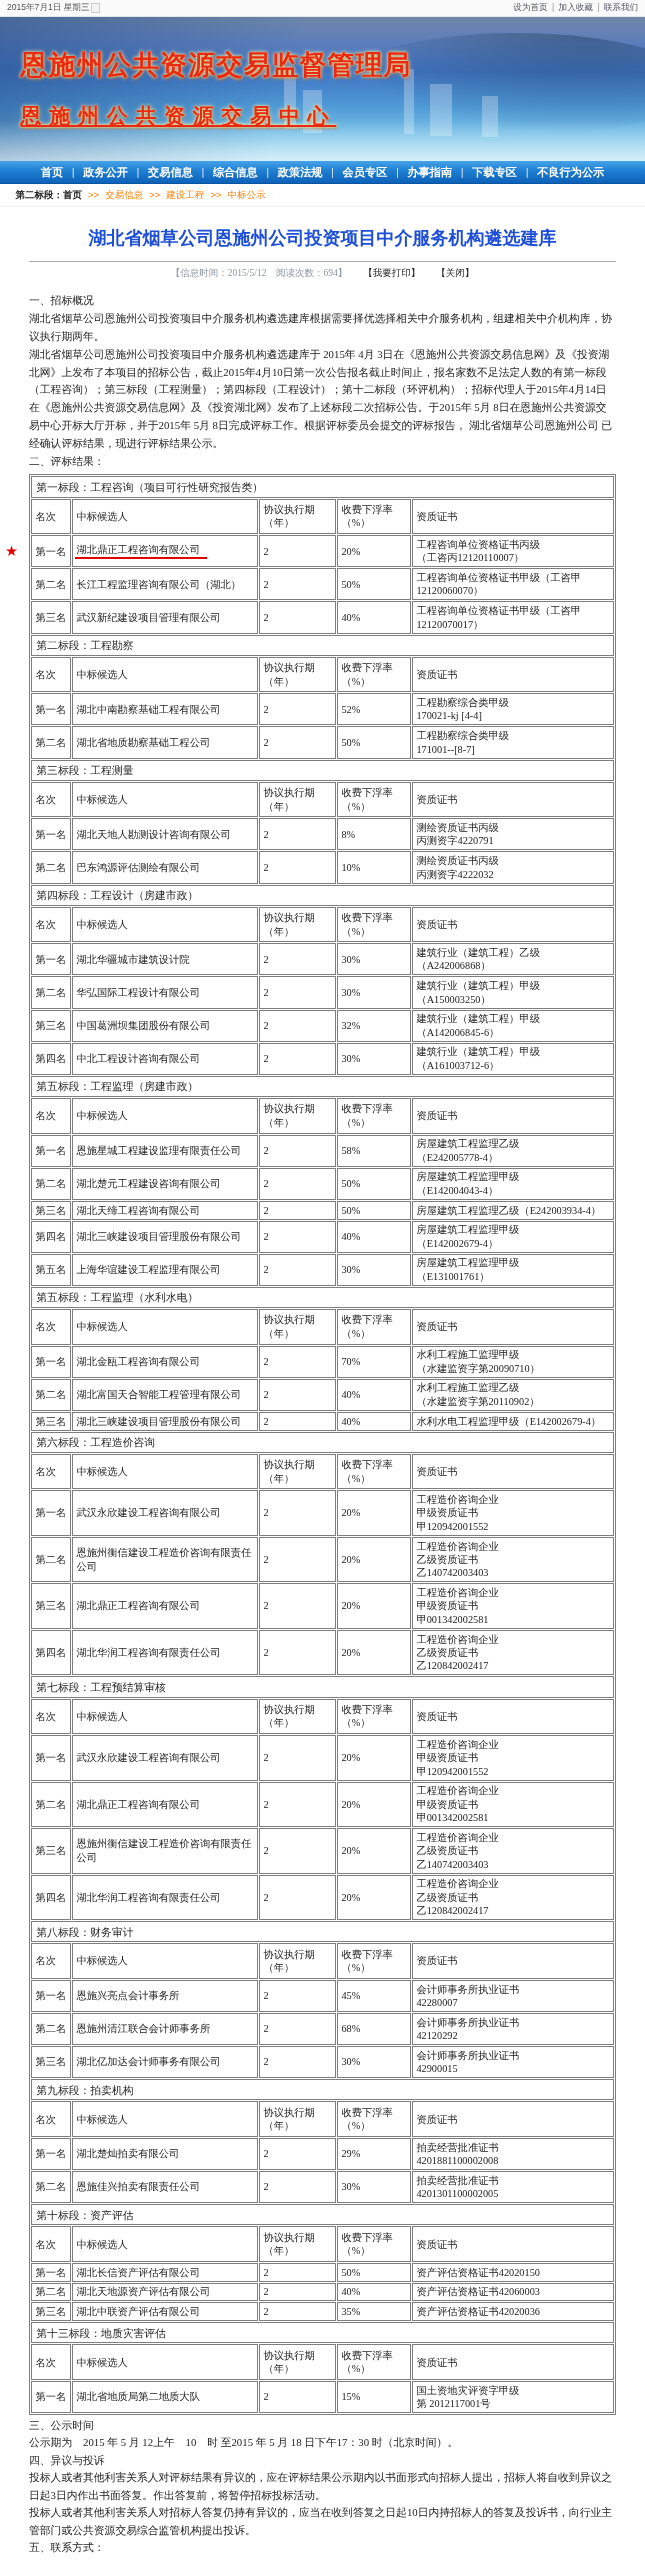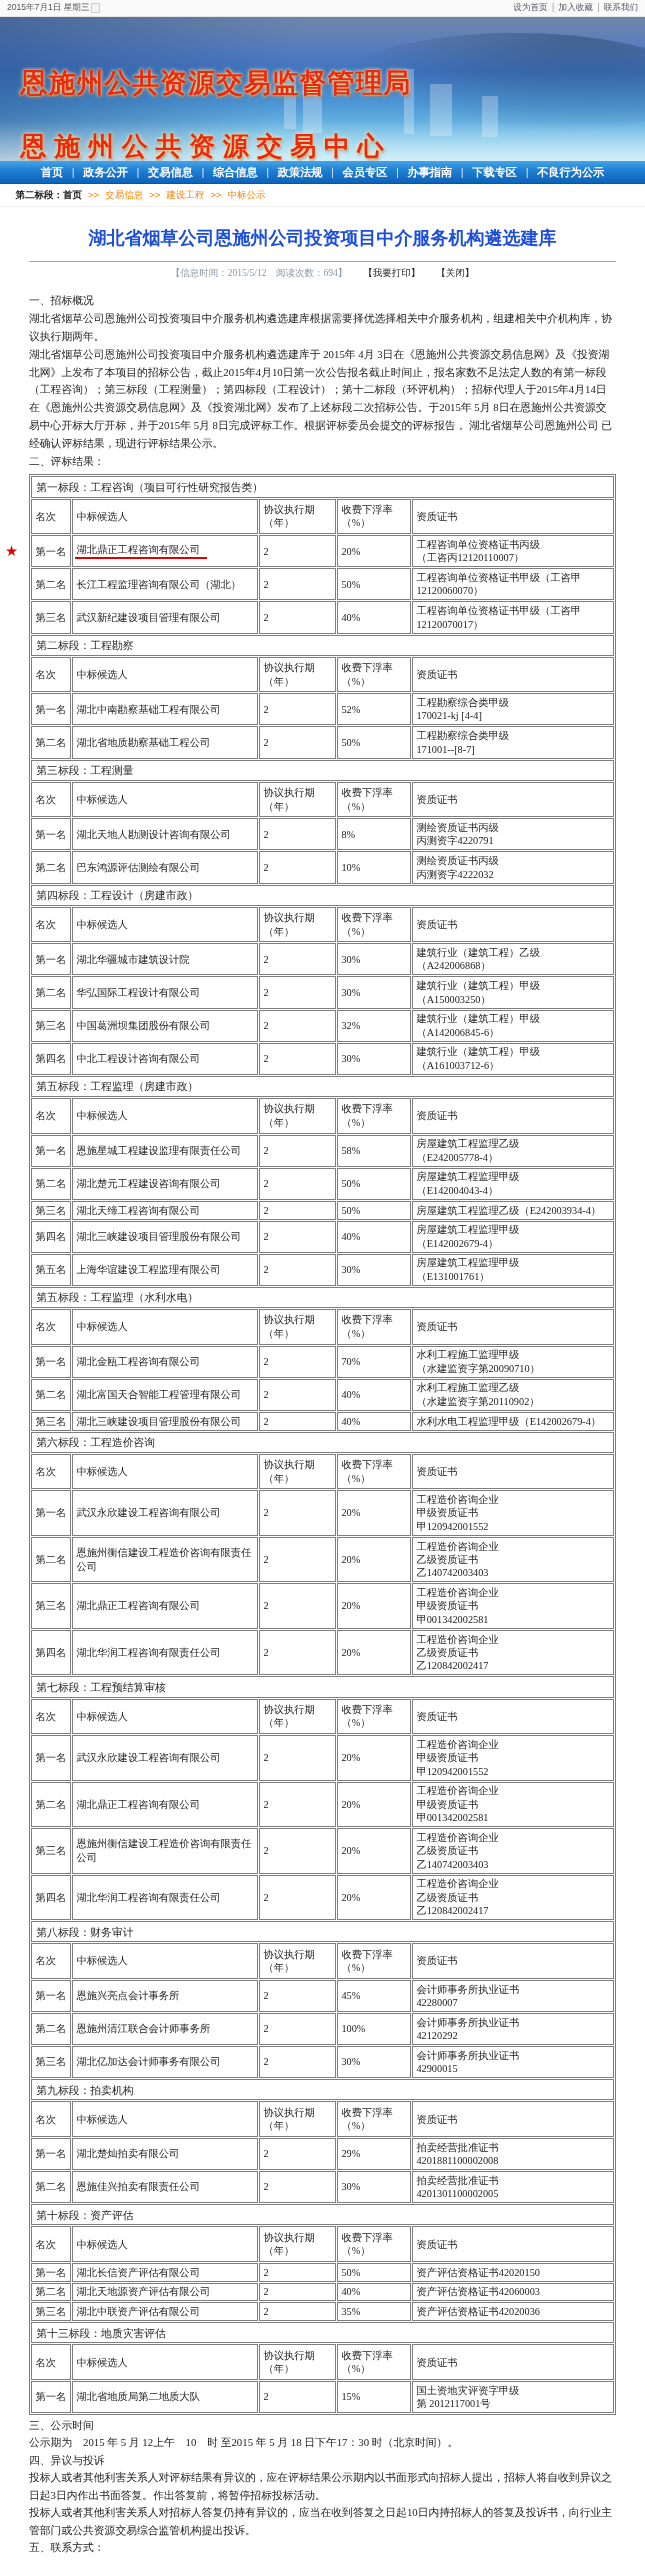--- a/index.html
+++ b/index.html
@@ -25,25 +25,25 @@
       background:radial-gradient(ellipse at 70% 0%, rgba(30,60,90,.45), rgba(30,60,90,0) 70%);
       border-radius:50%; }
   .banner .bldg { position:absolute; background:rgba(255,255,255,.28); }
   .banner .b1 { left:284px; top:60px; width:12px; height:52px; }
   .banner .b2 { left:303px; top:73px; width:19px; height:43px; }
   .banner .b3 { left:404px; top:52px; width:10.3px; height:65px; }
   .banner .b4 { left:430px; top:67px; width:22.4px; height:52px; }
   .banner .b5 { left:482px; top:79px; width:15.5px; height:41px; }
   .banner .glow { position:absolute; left:0; bottom:0; width:100%; height:40px;
       background:linear-gradient(180deg, rgba(255,255,255,0), rgba(255,255,255,.5)); }
-  .banner-text { position:absolute; left:20.6px; top:48px; font-weight:bold; color:#e92a12;
+  .banner-text { position:absolute; left:20.6px; top:30px; font-weight:bold; color:#e92a12;
       text-shadow:0 0 1.7px #ffe08a, 0 0 4.3px #fff3b0, 0.9px 1.7px 2.6px rgba(120,40,0,.5);
       font-family:"Liberation Sans","DejaVu Sans",sans-serif; }
   .banner-line1 { font-size:27px; letter-spacing:0.9px; }
-  .banner-line2 { font-size:26px; letter-spacing:7.7px; margin-top:28px; }
+  .banner-line2 { font-size:21px; letter-spacing:7.7px; margin-top:19px;text-decoration:underline; }
 
   
   .nav { height:23px; background:linear-gradient(180deg,#45a3e8 0%,#1e7ed2 45%,#0d62b8 100%);
          border-bottom:1.7px solid #0a55a2; display:flex; align-items:center; justify-content:center;
          font-size:11.2px; font-weight:bold; color:#fff; }
   .nav a { color:#fff; text-decoration:none; padding:0 8.6px; white-space:nowrap; }
   .nav .vsep { color:rgba(255,255,255,.8); font-weight:normal; }
 
   
   .crumbbar { padding:5.2px 8.6px 4.3px 15.5px; font-size:9.5px; color:#333; border-bottom:0.9px solid #f0f0f0; }
@@ -501,21 +501,21 @@
             <td>恩施兴亮点会计事务所</td>
             <td>2</td>
             <td>45%</td>
             <td>会计师事务所执业证书
 42280007</td>
           </tr>
           <tr>
             <td>第二名</td>
             <td>恩施州清江联合会计师事务所</td>
             <td>2</td>
-            <td>100%</td>
+            <td>68%</td>
             <td>会计师事务所执业证书
 42120292</td>
           </tr>
           <tr>
             <td>第三名</td>
             <td>湖北亿加达会计师事务有限公司</td>
             <td>2</td>
             <td>30%</td>
             <td>会计师事务所执业证书
 42900015</td>

